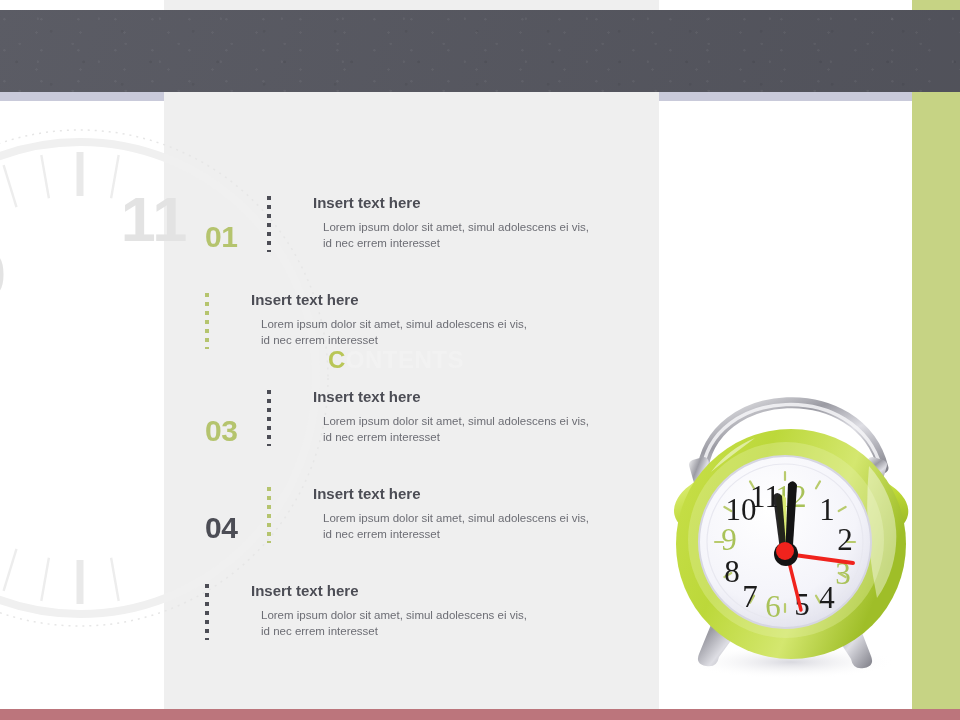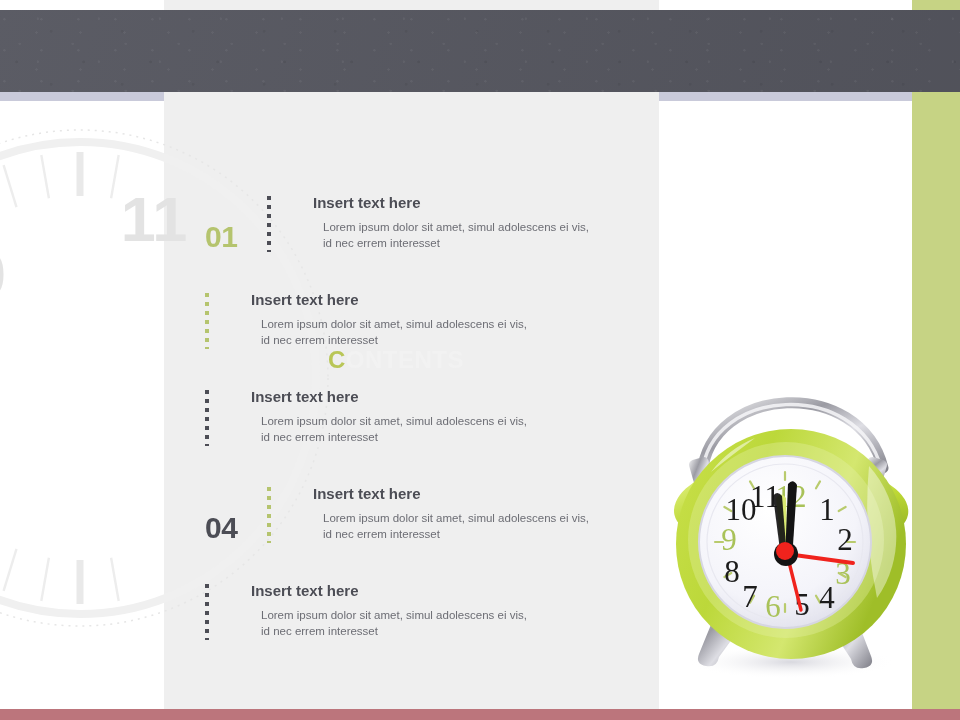--- a/index.html
+++ b/index.html
@@ -329,20 +329,21 @@
     <div class="item">
       <div class="dots dots-green"></div>
       <div class="item-text">
         <div class="item-head">Insert text here</div>
         <div class="item-body">Lorem ipsum dolor sit amet, simul adolescens ei vis,</div>
         <div class="item-body">id nec errem interesset</div>
       </div>
     </div>
 
     <div class="item">
+      <div class="item-num num-green">03</div>
       <div class="dots dots-dark"></div>
       <div class="item-text">
         <div class="item-head">Insert text here</div>
         <div class="item-body">Lorem ipsum dolor sit amet, simul adolescens ei vis,</div>
         <div class="item-body">id nec errem interesset</div>
       </div>
     </div>
 
     <div class="item">
       <div class="item-num num-dark">04</div>

